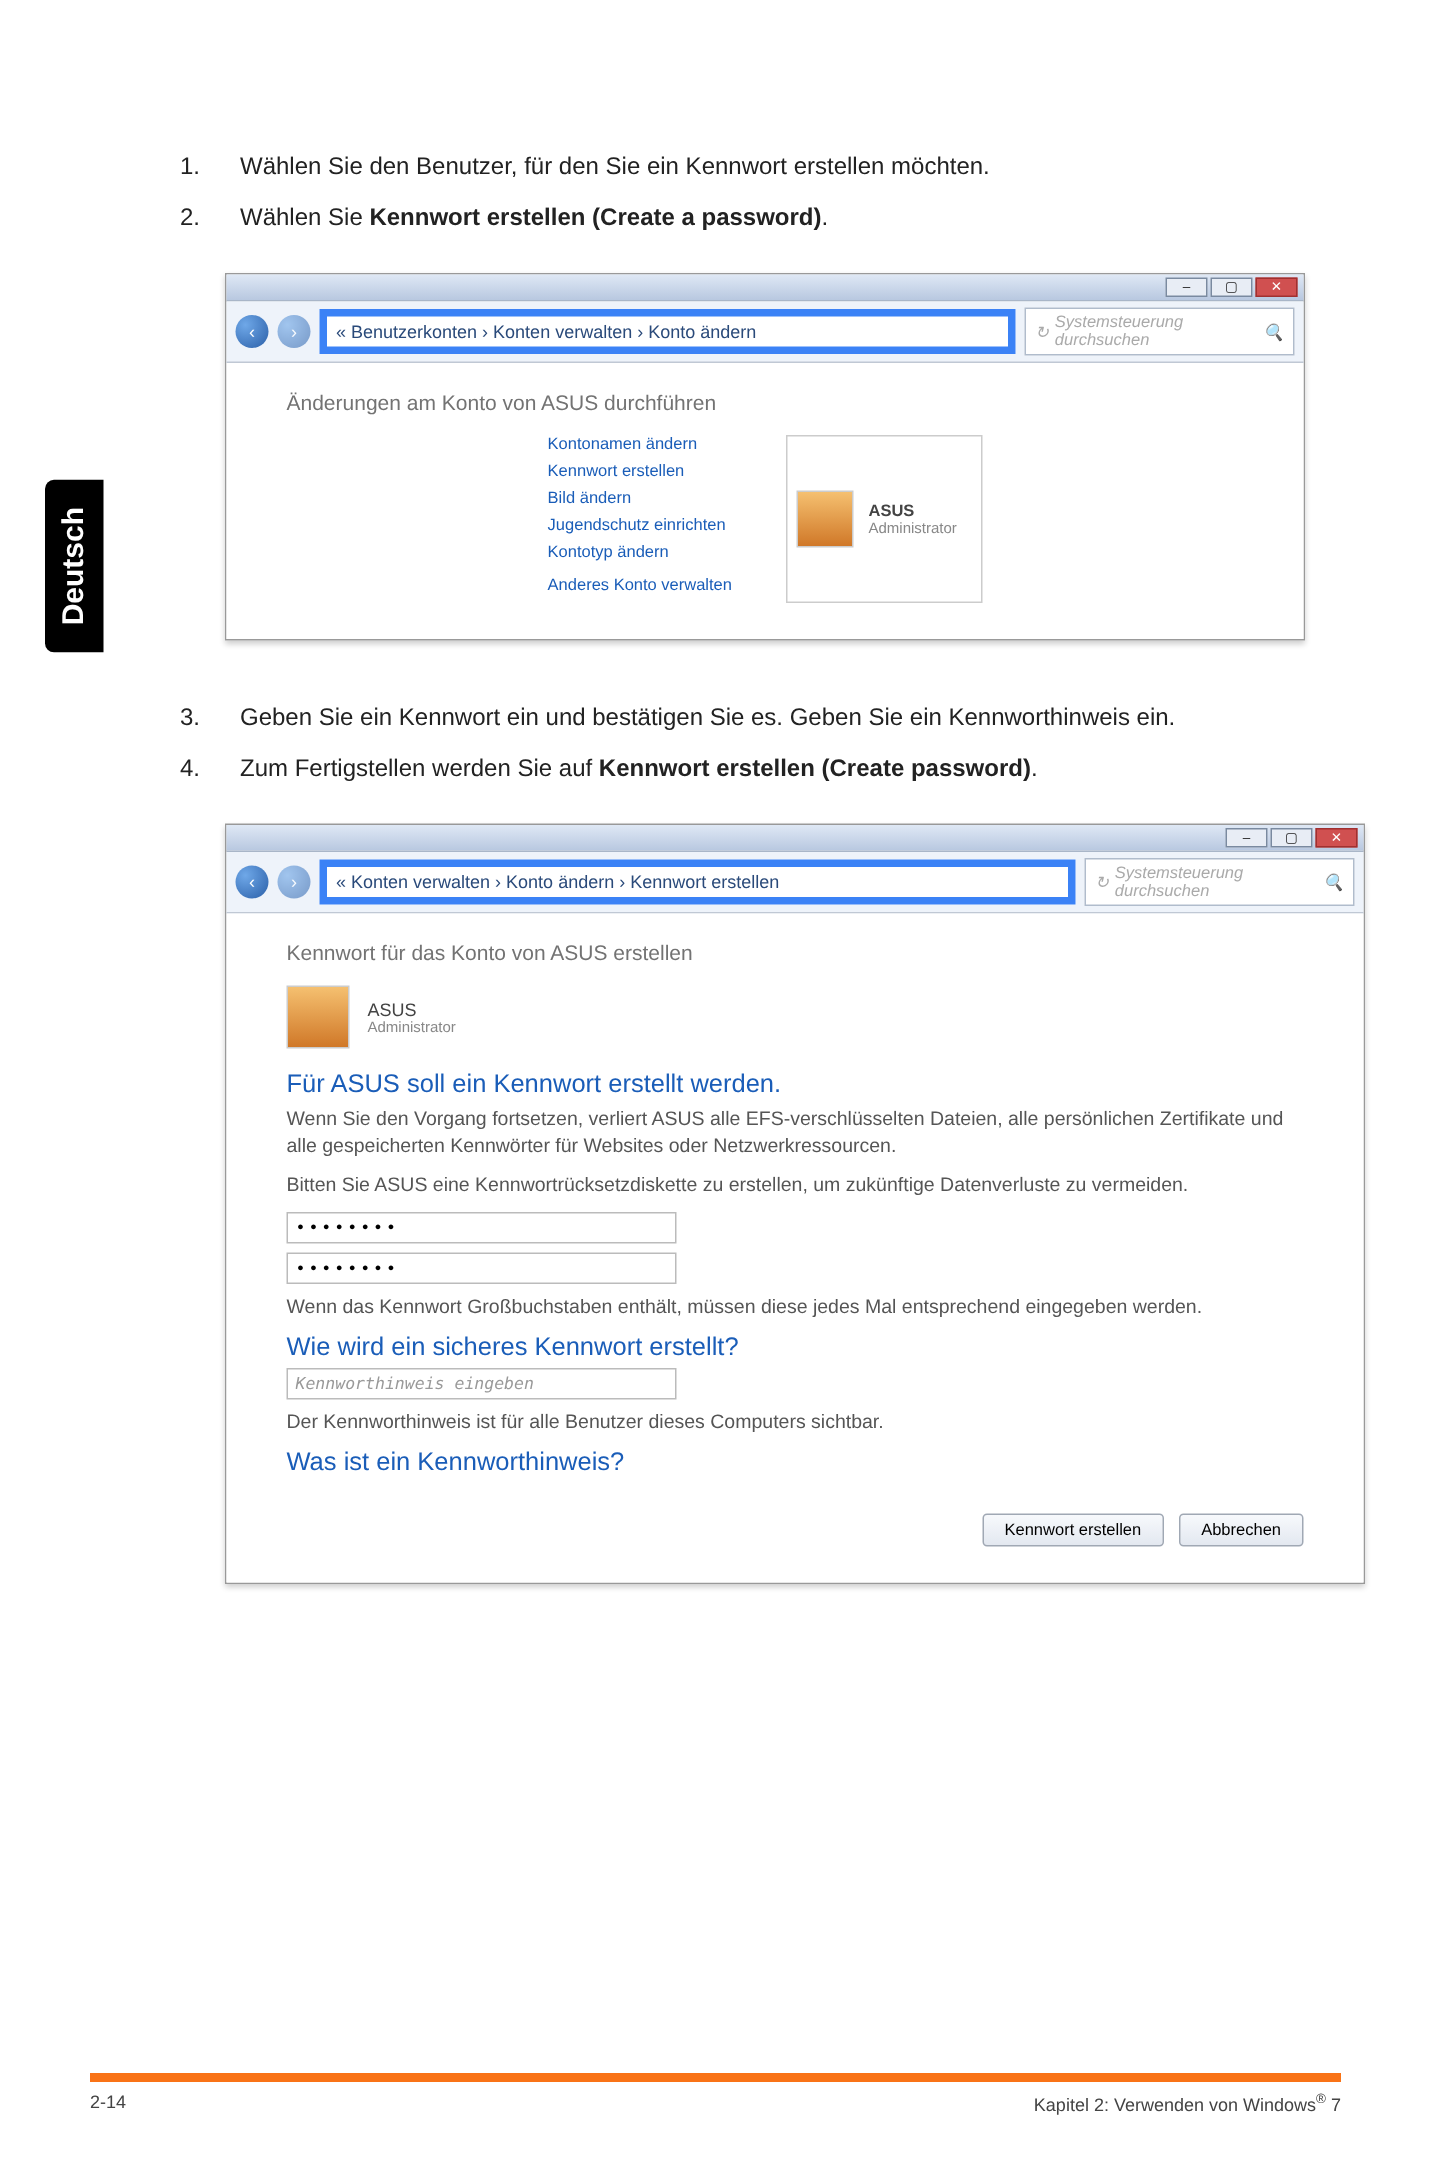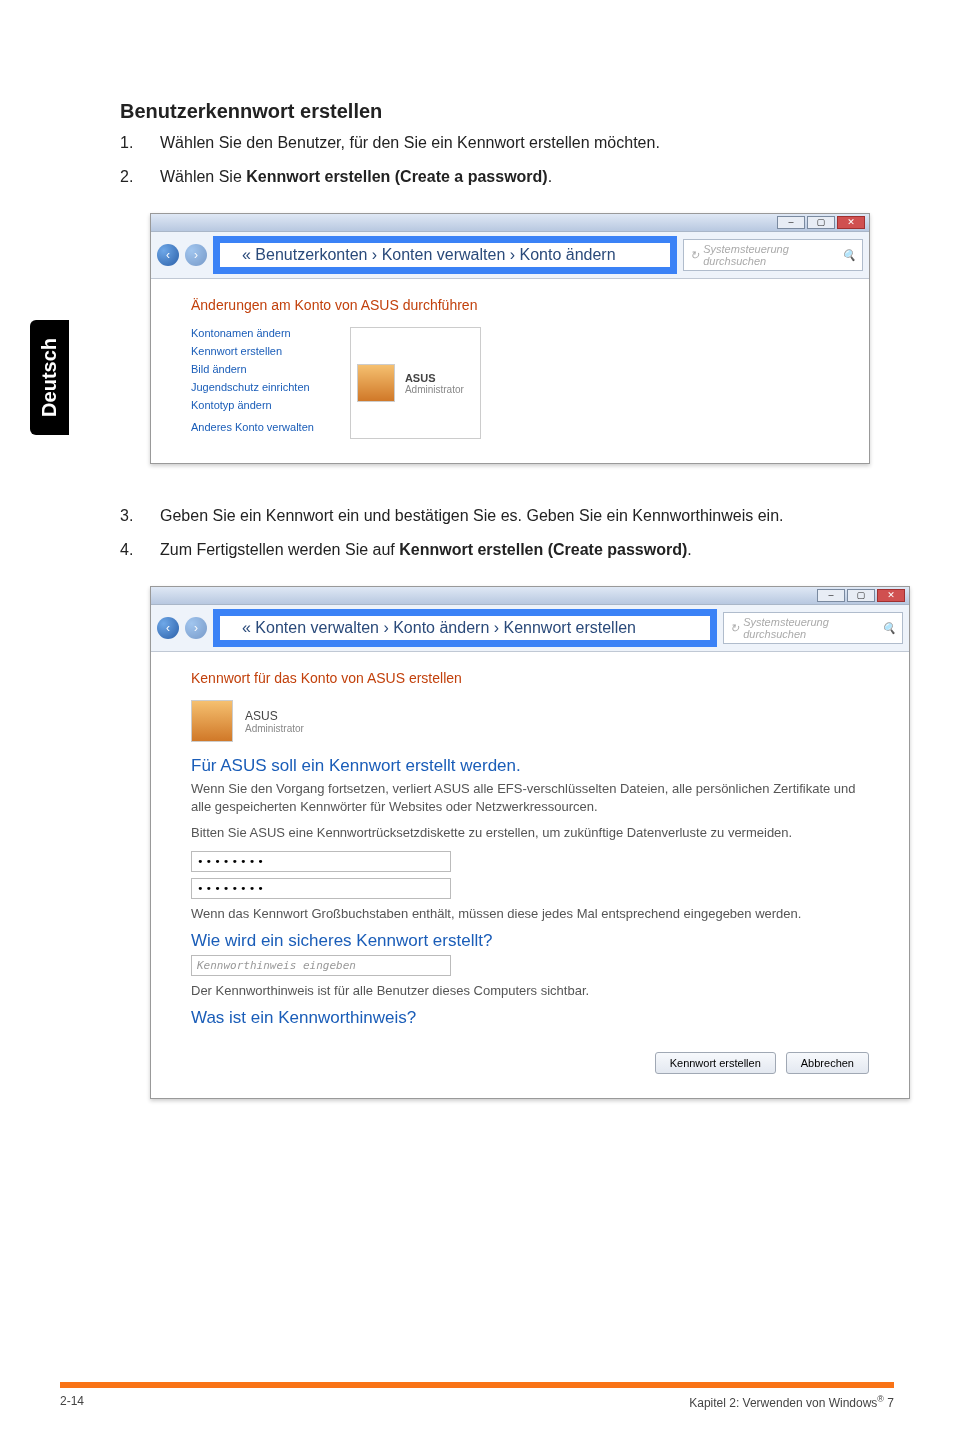--- a/index.html
+++ b/index.html
@@ -95,57 +95,57 @@
   }
   .navbtn {
     width: 22px; height: 22px; border-radius: 50%;
     background: radial-gradient(circle at 30% 30%, #6fa8e8, #2a5fa8);
     color:#fff; display:flex; align-items:center; justify-content:center;
     font-size:12px;
   }
   .addrbox {
     flex: 1;
     background: #fff;
-    border: 7px solid #3b82f6;
-    padding: 3px 22px;
-    font-size: 16px;
+    border: 5px solid #3b82f6;
+    padding: 3px 6px;
+    font-size: 12px;
     color: #2a4a7a;
     white-space: nowrap;
     overflow: hidden;
   }
   .searchbox {
     width: 180px;
     background: #fff;
     border: 1px solid #b0bccc;
     padding: 3px 6px;
     font-size: 11px;
     color: #aaa;
     font-style: italic;
     display:flex; align-items:center; gap:4px;
   }
   .winbody {
     padding: 18px 40px 24px 40px;
     background: #fff;
     font-size: 12px;
   }
   .win-heading {
-    color: #c2410c;
+    color: #737373;
     font-size: 14px;
     margin-bottom: 14px;
   }
   .linklist {
     list-style: none;
   }
   .linklist li {
     color: #1a5db8;
     font-size: 11px;
     margin-bottom: 6px;
     cursor: pointer;
   }
-  .flexrow { display:flex; gap:36px; }
+  .flexrow { display:flex; gap:36px;justify-content:center; }
   .usercard {
     display:flex; align-items:center; gap:10px;
     border:1px solid #ccc; padding:6px 16px 6px 6px;
     font-size:11px;
   }
   .avatar {
     width: 38px; height: 38px;
     background: linear-gradient(#f5c070,#d07828);
     border:1px solid #ccc;
   }
@@ -183,21 +183,20 @@
     padding-top:6px;
   }
   .footer .sup { font-size:9px; vertical-align:super;}
 </style>
 </head>
 <body>
 
 <div class="side-tab">Deutsch</div>
 
 <div class="page">
-  <h2 class="section-title">Benutzerkennwort erstellen</h2>
 
   <ol class="steps">
     <li>
       <span class="num">1.</span>
       <span class="txt">Wählen Sie den Benutzer, für den Sie ein Kennwort erstellen möchten.</span>
     </li>
     <li>
       <span class="num">2.</span>
       <span class="txt">
         <span>Wählen Sie </span><span class="bold">Kennwort erstellen (Create a password)</span><span>.</span>

